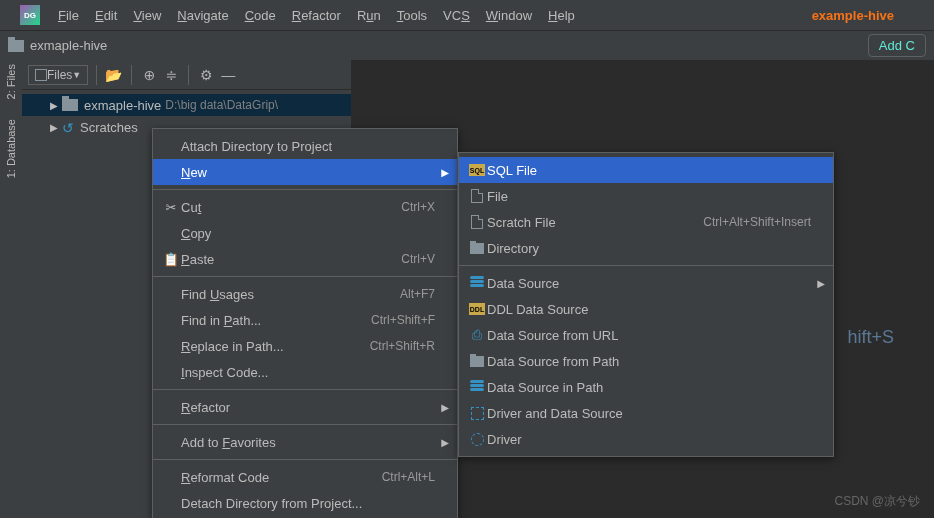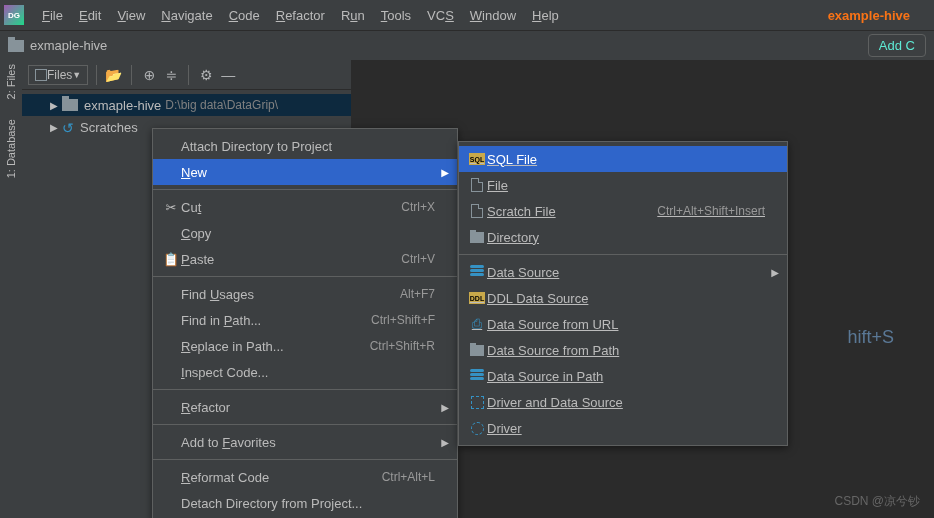--- a/index.html
+++ b/index.html
@@ -1,17 +1,17 @@
 <!DOCTYPE html>
 <html><head>
 <meta charset="utf-8">
 <style>
 * { margin: 0; padding: 0; box-sizing: border-box; font-family: "Segoe UI", Arial, sans-serif; }
 body { background: #2b2b2b; color: #bbbbbb; width: 934px; height: 518px; overflow: hidden; position: relative; }
-.menu-bar { height: 30px; background: #3c3f41; display: flex; align-items: center; padding: 0 4px; }
+.menu-bar { height: 30px; background: #3c3f41; display: flex; align-items: center; padding: 0 20px; }
 .dg-logo { width: 20px; height: 20px; background: linear-gradient(135deg, #9e5cb1 0%, #21d789 100%); margin-right: 10px; display: flex; align-items: center; justify-content: center; font-size: 8px; font-weight: bold; color: #fff; }
 .menu-item { padding: 4px 8px; font-size: 13px; color: #bbbbbb; cursor: pointer; }
 .menu-item .u { text-decoration: underline; }
 .proj-label { margin-left: auto; margin-right: 20px; color: #f97316; font-size: 13px; font-weight: bold; }
 .crumb-bar { height: 30px; background: #3c3f41; display: flex; align-items: center; padding: 0 8px; border-top: 1px solid #2b2b2b; }
 .folder-icon { width: 16px; height: 12px; background: #87939a; display: inline-block; margin-right: 6px; position: relative; }
 .folder-icon::before { content: ''; position: absolute; top: -3px; left: 0; width: 7px; height: 3px; background: #87939a; }
 .crumb-text { font-size: 13px; color: #bbbbbb; }
 .add-btn { margin-left: auto; padding: 3px 10px; border: 1px solid #5e6060; border-radius: 4px; font-size: 13px; color: #5eead4; background: #3c3f41; }
 .main { display: flex; height: calc(100% - 60px); }
@@ -30,21 +30,21 @@
 .tree-row .ind { width: 20px; }
 .tree-exp { width: 12px; font-size: 10px; color: #bbbbbb; }
 .path-text { color: #808080; font-size: 12px; margin-left: 4px; }
 .scratch-icon { width: 14px; height: 14px; position: relative; margin-right: 4px; }
 .scratch-icon::before { content: '↺'; color: #3592c4; font-size: 14px; position: absolute; }
 .editor { flex: 1; background: #2b2b2b; position: relative; }
 .hint-text { position: absolute; color: #5a7896; font-size: 18px; right: 40px; }
 .hint1 { top: 225px; margin-top: 42px; }
 .ctx-menu { position: absolute; background: #3c3f41; border: 1px solid #5e6060; z-index: 10; padding: 4px 0; box-shadow: 0 2px 8px rgba(0,0,0,0.5); }
 .ctx1 { left: 152px; top: 128px; width: 306px; }
-.ctx2 { left: 458px; top: 141px; width: 330px; text-decoration: underline; }
+.ctx2 { left: 458px; top: 152px; width: 376px; }
 .ctx-row { display: flex; align-items: center; height: 26px; padding: 0 22px 0 8px; font-size: 13px; color: #bbbbbb; cursor: pointer; position: relative; }
 .ctx-row.sel { background: #2f65ca; color: #fff; }
 .ctx-row .ico { width: 20px; display: flex; align-items: center; justify-content: center; font-size: 13px; }
 .ctx-row .lbl { flex: 1; }
 .ctx-row .lbl .u { text-decoration: underline; }
 .ctx-row .sc { color: #999; font-size: 12px; }
 .ctx-row .arr { position: absolute; right: 8px; font-size: 10px; color: #bbbbbb; }
 .ctx-row.sel .arr { color: #fff; }
 .ctx-sep { height: 1px; background: #5e6060; margin: 4px 0; }
 .sql-ico { width: 16px; height: 12px; background: #c9a94a; color: #000; font-size: 7px; font-weight: bold; display: flex; align-items: center; justify-content: center; }

